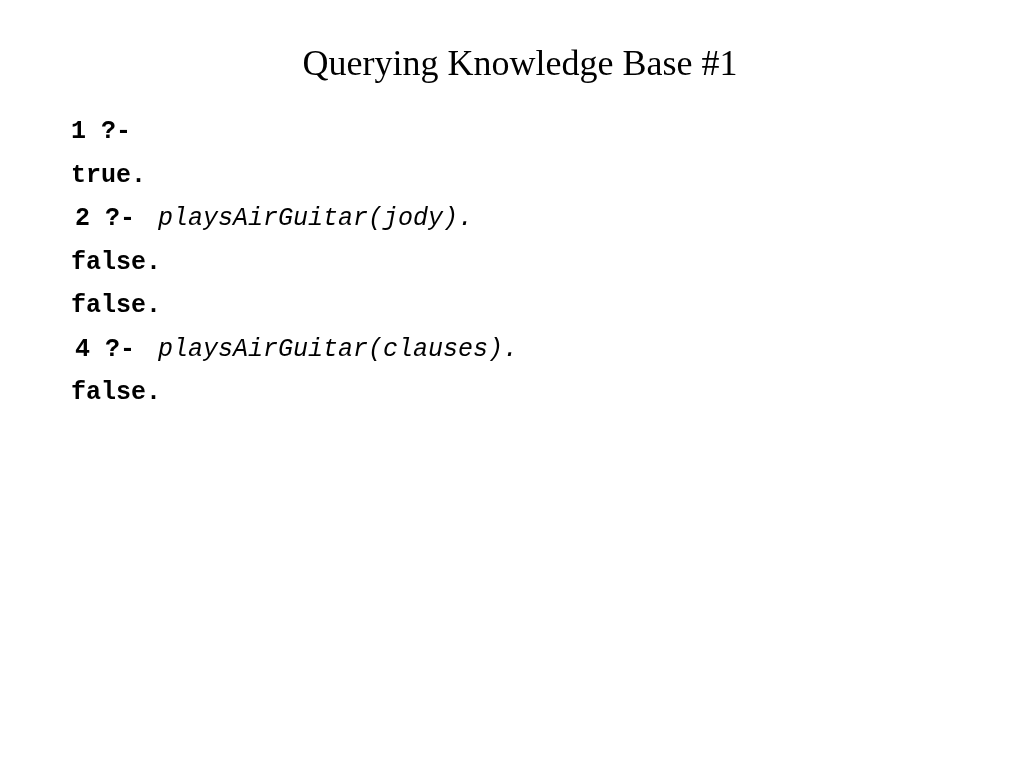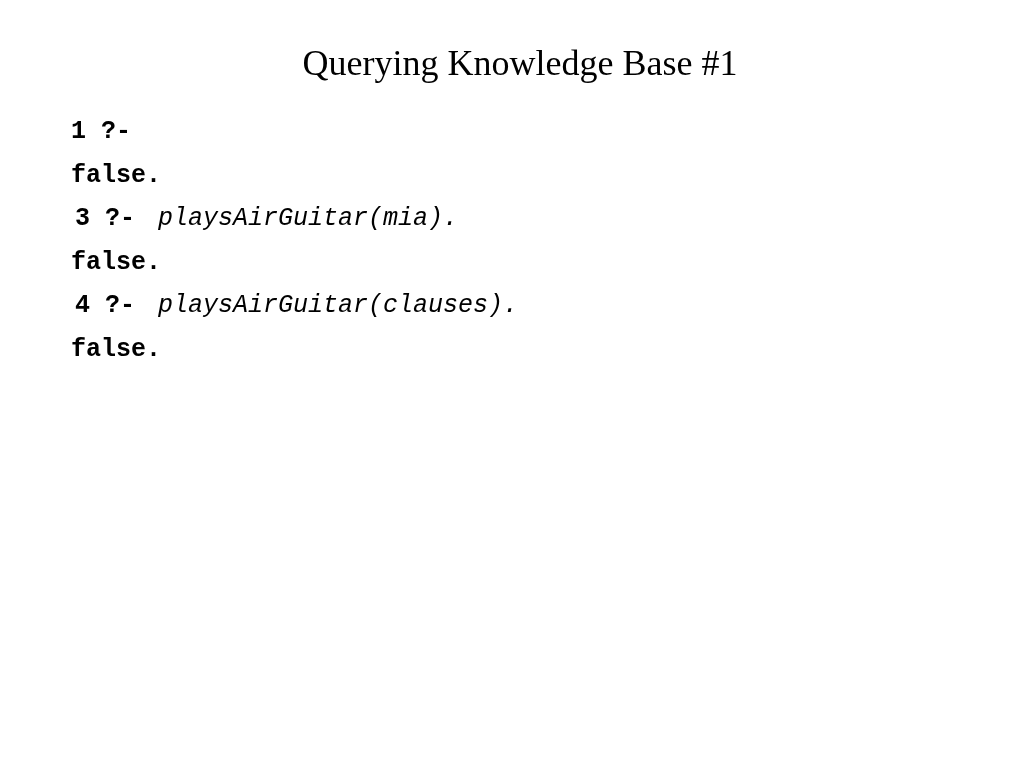--- a/index.html
+++ b/index.html
@@ -38,18 +38,19 @@
       display: block;
     }
   </style>
 </head>
 <body>
 
 <h1 class="title">Querying Knowledge Base #1</h1>
 
 <div class="content mono">
   <span class="line bold">1 ?-</span>
+  <span class="line bold">true.</span>
+  <span class="line"><span class="bold">2 ?- </span><span class="italic">playsAirGuitar(jody).</span></span>
   <span class="line bold">false.</span>
-  <span class="line"><span class="bold">3 ?- </span><span class="italic">playsAirGuitar(mia).</span></span>
   <span class="line bold">false.</span>
   <span class="line"><span class="bold">4 ?- </span><span class="italic">playsAirGuitar(clauses).</span></span>
   <span class="line bold">false.</span>
 </div>
 
 </body></html>

